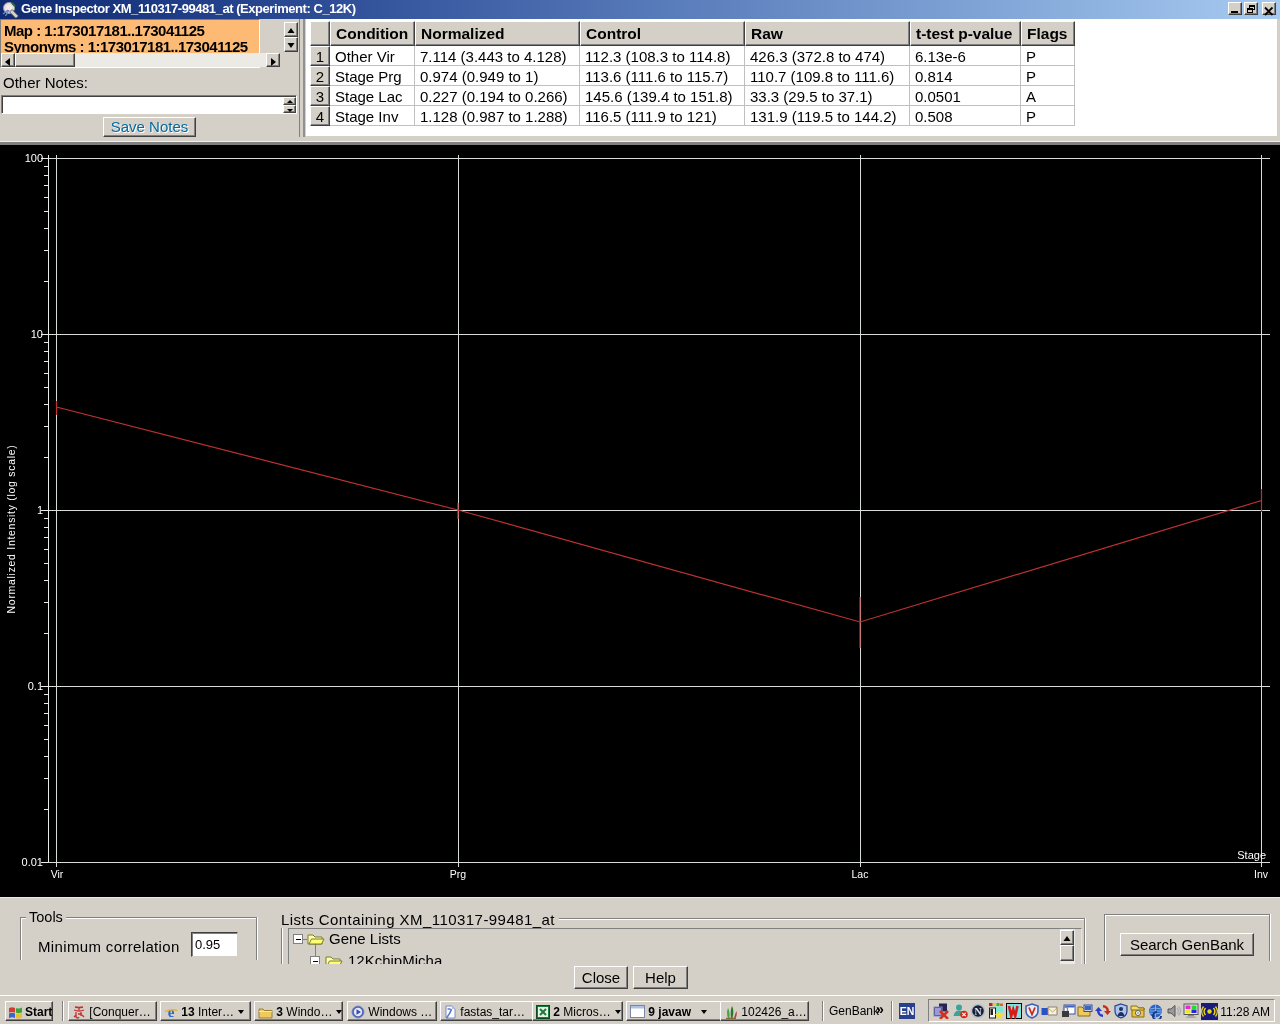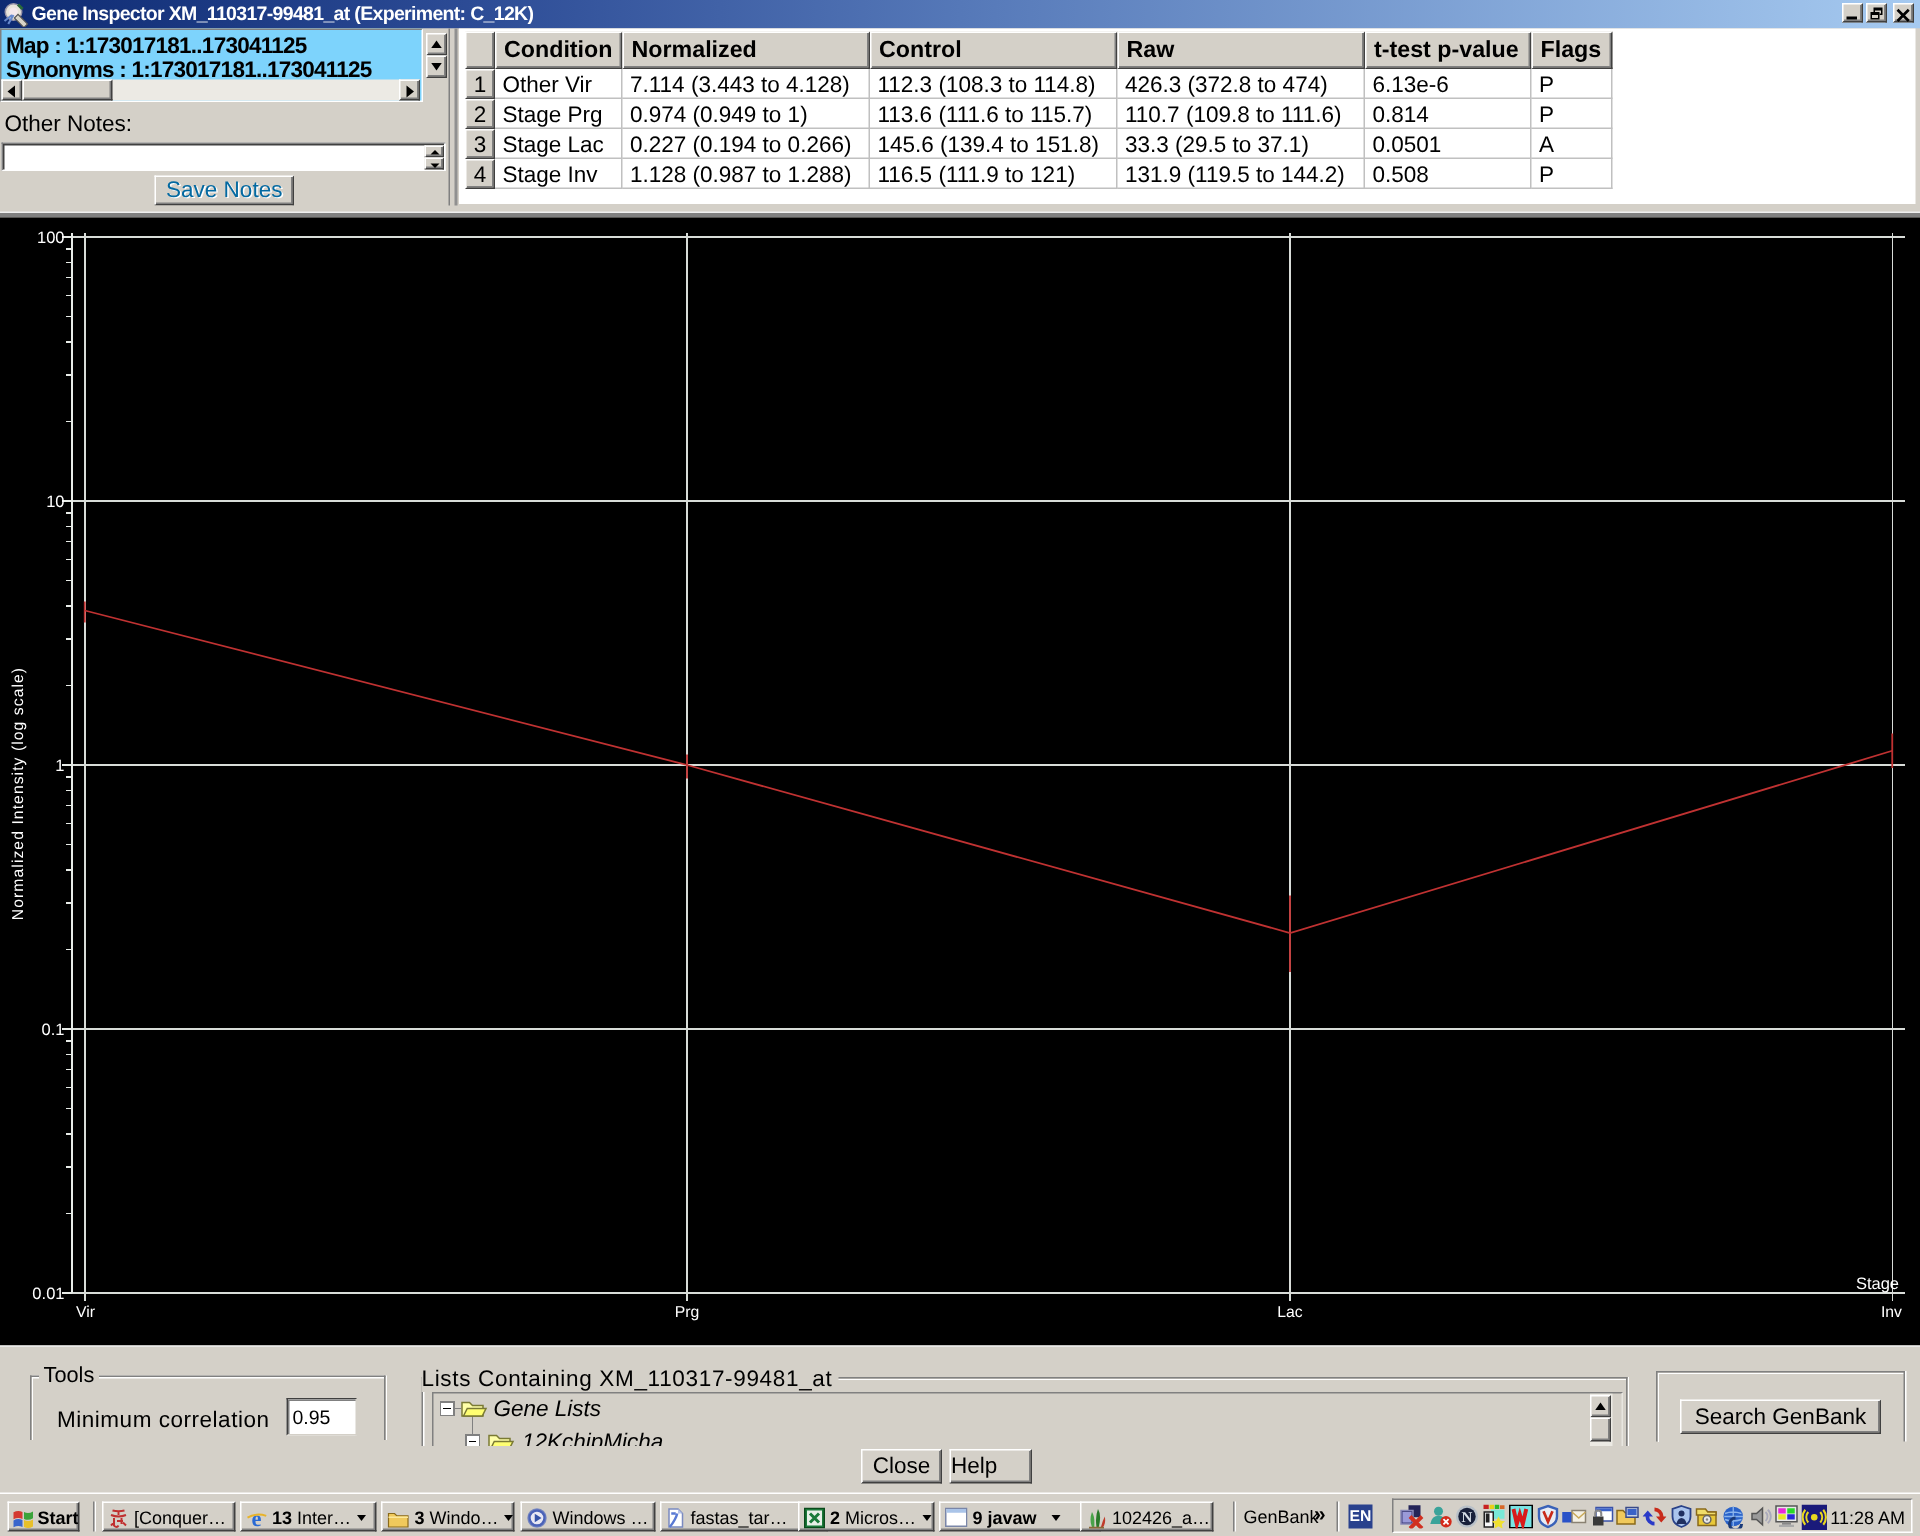--- a/index.html
+++ b/index.html
@@ -32,21 +32,21 @@
   </div>
   <div class="abs raised" style="left:1262px;top:2px;width:14px;height:13px;"><svg width="12" height="11" viewBox="0 0 12 11">
         <path d="M2 1.5 L9.5 9 M9.5 1.5 L2 9" stroke="#000" stroke-width="1.8"></path>
       </svg></div>
 </div>
 
 <div class="abs" id="toprow" style="left:0;top:19px;width:1280px;height:124px;background:#d4d0c8;">
 
   <div class="abs" style="left:0;top:0;width:300px;height:124px;">
 
-    <div class="abs" style="left:0;top:0px;width:282px;height:49px;border:1px solid #808080;border-right-color:#fff;border-bottom-color:#fff;background:#7dd3fc;padding-left:36px;">
+    <div class="abs" style="left:0;top:0px;width:260px;height:49px;border:1px solid #808080;border-right-color:#fff;border-bottom-color:#fff;background:#fdba74;padding-left:36px;">
       <div class="abs" style="left:3px;top:2px;font-weight:bold;font-size:15px;letter-spacing:-0.5px;white-space:nowrap;">Map : 1:173017181..173041125</div>
       <div class="abs" style="left:3px;top:18px;font-weight:bold;font-size:15px;letter-spacing:-0.5px;white-space:nowrap;">Synonyms : 1:173017181..173041125</div>
 
       <div class="abs raised" style="left:283px;top:2px;width:14px;height:15px;"><svg width="12" height="13">
             <path d="M6 4 l3.5 5 h-7z" fill="#000"></path>
           </svg></div>
       <div class="abs raised" style="left:283px;top:17px;width:14px;height:15px;"><svg width="12" height="13">
             <path d="M6 9 l3.5 -5 h-7z" fill="#000"></path>
           </svg></div>
     </div>
@@ -174,21 +174,21 @@
   <div class="abs" style="left:20px;top:19px;width:237px;height:43px;border-left:1px solid #808080;border-top:1px solid #808080;border-right:1px solid #808080;box-shadow:inset 1px 1px 0 #fff, 1px 0 0 #fff;"></div>
   <div class="abs" style="left:26px;top:11px;padding:0 3px;background:#d4d0c8;font-size:14.5px;">Tools</div>
   <div class="abs" style="left:38px;top:40px;font-size:15px;letter-spacing:0.35px;">Minimum correlation</div>
   <div class="abs" style="left:191px;top:34px;width:47px;height:25px;background:#fff;border:1px solid #404040;border-right-color:#d4d0c8;border-bottom-color:#d4d0c8;box-shadow:inset 1px 1px 0 #808080, inset -1px -1px 0 #fff;">
     <div class="abs" style="left:3px;top:4px;font-size:13px;">0.95</div>
   </div>
 
   <div class="abs" style="left:281px;top:20px;width:804px;height:46px;border-left:1px solid #808080;border-top:1px solid #808080;border-right:1px solid #808080;box-shadow:inset 1px 1px 0 #fff, 1px 0 0 #fff;"></div>
   <div class="abs" style="left:281px;top:13px;padding-right:4px;background:#d4d0c8;font-size:15px;letter-spacing:0.45px;">Lists Containing XM_110317-99481_at</div>
 
-  <div class="abs" style="left:288px;top:30px;width:794px;height:36px;border:1px solid #808080;border-right-color:#e8e6e0;border-bottom:none;background:#d4d0c8;overflow:hidden;font-style:italic;">
+  <div class="abs" style="left:288px;top:30px;width:794px;height:36px;border:1px solid #808080;border-right-color:#e8e6e0;border-bottom:none;background:#d4d0c8;overflow:hidden;">
     <svg class="abs" style="left:0;top:0" width="790" height="36">
 
       <g shape-rendering="crispEdges">
         <rect x="4.5" y="5.5" width="9" height="9" fill="#fff" stroke="#808080"></rect>
         <path d="M6.5 10 h5" stroke="#000" stroke-width="1"></path>
         <path d="M14 10 h4" stroke="#808080" stroke-width="1"></path>
         <path d="M26 15 v15" stroke="#808080" stroke-width="1"></path>
         <path d="M26 32 h4" stroke="#808080" stroke-width="1"></path>
         <rect x="21.5" y="27.5" width="9" height="9" fill="#fff" stroke="#808080"></rect>
         <path d="M23.5 32 h5" stroke="#000" stroke-width="1"></path>
@@ -212,21 +212,21 @@
             <path d="M6 4 l3.5 5 h-7z" fill="#000"></path>
           </svg></div>
       <div class="abs raised" style="left:0px;top:16px;width:14px;height:16px;"></div>
     </div>
   </div>
 
   <div class="abs" style="left:1104px;top:16px;width:166px;height:47px;border-left:1px solid #808080;border-top:1px solid #808080;border-right:1px solid #808080;box-shadow:inset 1px 1px 0 #fff, 1px 0 0 #fff;"></div>
   <div class="abs raised" style="left:1120px;top:35px;width:134px;height:23px;text-align:center;font-size:15px;line-height:21px;">Search GenBank</div>
 
   <div class="abs raised" style="left:574px;top:68px;width:54px;height:23px;text-align:center;font-size:15px;line-height:21px;">Close</div>
-  <div class="abs raised" style="left:633px;top:68px;width:55px;height:23px;font-size:15px;line-height:21px;">Help</div>
+  <div class="abs raised" style="left:633px;top:68px;width:55px;height:23px;text-align:center;font-size:15px;line-height:21px;">Help</div>
 </div>
 
 <div class="abs" id="taskbar" style="left:0;top:995px;width:1280px;height:29px;background:#d4d0c8;border-top:1px solid #fff;">
   <style>
     .tbtn{position:absolute;top:5px;height:20px;background:#d4d0c8;border-top:1px solid #fff;border-left:1px solid #fff;border-right:1px solid #404040;border-bottom:1px solid #404040;box-shadow:inset -1px -1px 0 #808080;font-size:12px;white-space:nowrap;overflow:hidden;padding:3px 2px 0 3px;}
     .tbtn svg{vertical-align:-3px;}
     .tsep{position:absolute;top:5px;width:2px;height:20px;border-left:1px solid #808080;border-right:1px solid #fff;}
     .darr{display:inline-block;width:0;height:0;border-left:3.5px solid transparent;border-right:3.5px solid transparent;border-top:4px solid #000;vertical-align:2px;margin-left:4px;}
   </style>
 

